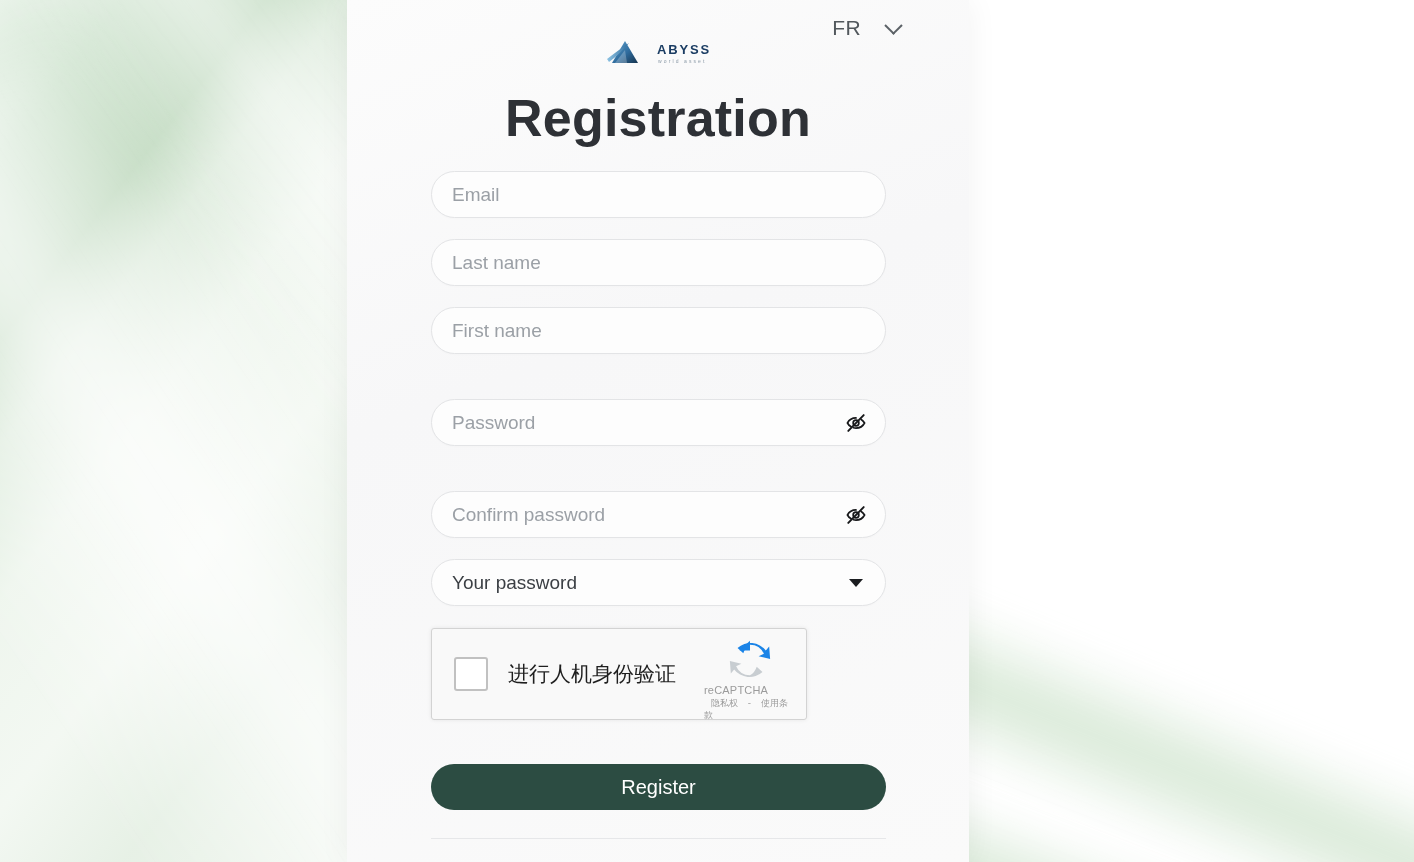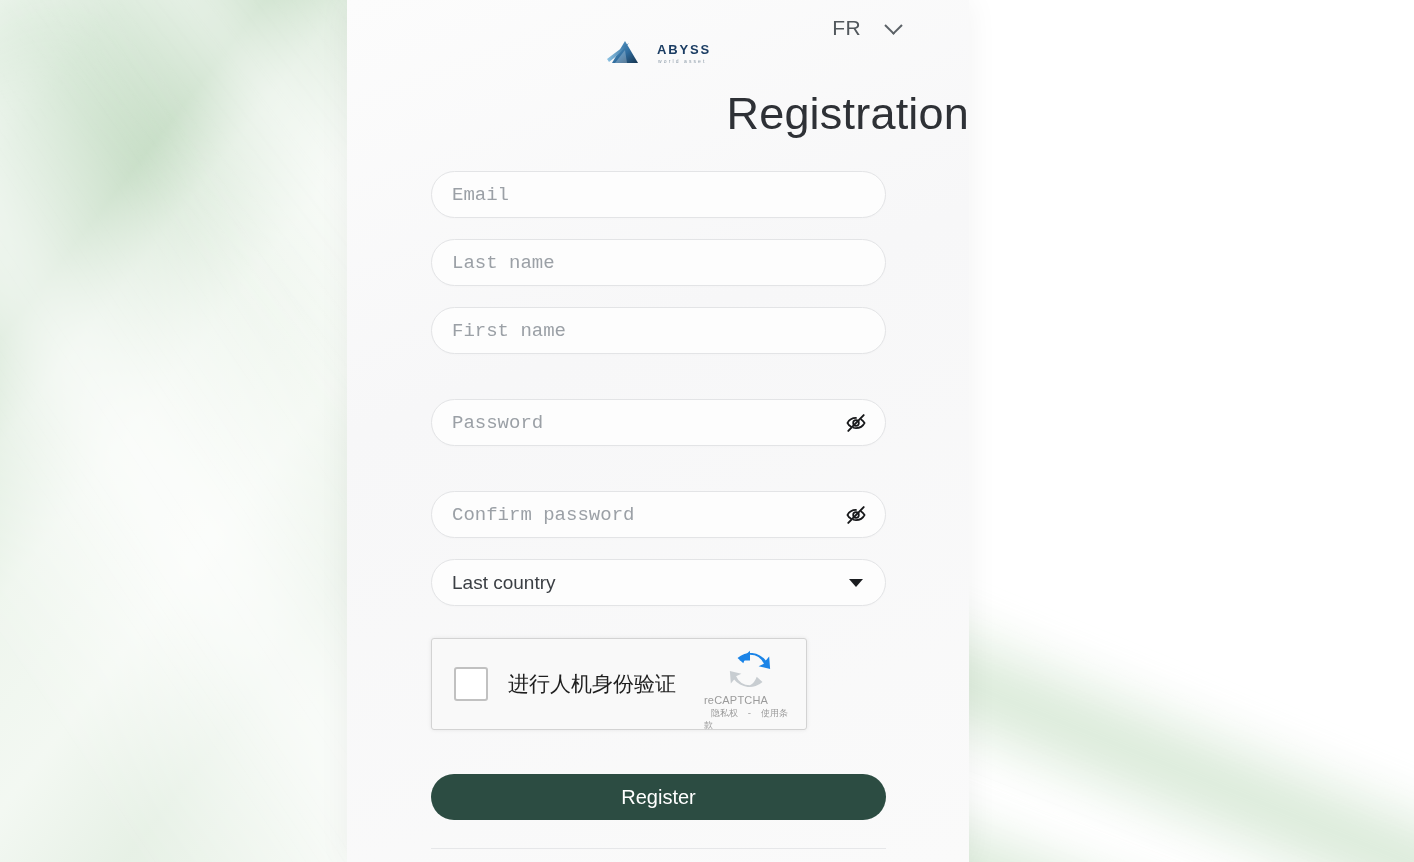--- a/index.html
+++ b/index.html
@@ -172,23 +172,23 @@
     letter-spacing: 2.1px;
     color: #8b9aa7;
     margin-top: 3px;
     margin-left: 1px;
   }
 
   
   #page-title {
     position: absolute;
     top: 88px; left: 0; right: 0;
-    text-align: right;
-    font-size: 45px;
-    font-weight: 400;
+    text-align: center;
+    font-size: 52px;
+    font-weight: 700;
     color: #2e3136;
     letter-spacing: 0.2px;
   }
 
   
   #form {
     position: absolute;
     top: 171px;
     left: 84px;
     width: 455px;
@@ -203,21 +203,21 @@
     display: flex;
     align-items: center;
     padding: 0 20px;
     box-shadow: 0 1px 2px rgba(0,0,0,0.015);
   }
   .field input {
     flex: 1;
     border: none;
     outline: none;
     background: transparent;
-    font-family: Liberation Mono, monospace;
+    font-family: Liberation Sans, sans-serif;
     font-size: 19px;
     color: #3b3f44;
     padding: 0;
   }
   .field input::placeholder {
     color: #9ba0a6;
     opacity: 1;
   }
   .field.with-icon { padding-right: 52px; margin-top: 45px; }
 
@@ -244,21 +244,21 @@
   .caret-down {
     width: 0; height: 0;
     border-left: 7px solid transparent;
     border-right: 7px solid transparent;
     border-top: 8px solid #1b1d20;
     margin-right: 2px;
   }
 
   
   #recaptcha {
-    margin-top: 32px;
+    margin-top: 22px;
     width: 376px;
     height: 92px;
     background: #f9f9f9;
     border: 1px solid #d3d3d3;
     border-radius: 3px;
     box-shadow: 0 0 4px rgba(0,0,0,0.08);
     display: flex;
     align-items: center;
     position: relative;
   }
@@ -411,21 +411,21 @@
         <svg width="22" height="22" viewBox="0 0 24 24">
           <path d="M12 6.5c-4.2 0-7.8 2.6-9.3 5.5 0.8 1.6 2.2 3.1 4 4.1" fill="none" stroke="#17181a" stroke-width="1.9" stroke-linecap="round"></path>
           <path d="M9.2 17.2c0.9 0.2 1.8 0.3 2.8 0.3 4.2 0 7.8-2.6 9.3-5.5-0.8-1.5-2-2.9-3.6-3.9" fill="none" stroke="#17181a" stroke-width="1.9" stroke-linecap="round"></path>
           <circle cx="12" cy="12" r="3.1" fill="none" stroke="#17181a" stroke-width="1.9"></circle>
           <line x1="3.6" y1="20.6" x2="20.4" y2="3.4" stroke="#17181a" stroke-width="2.1" stroke-linecap="round"></line>
         </svg>
       </span>
     </div>
 
     <div class="field select-field">
-      <span class="select-value">Last country</span>
+      <span class="select-value">Your password</span>
       <span class="caret-down"></span>
     </div>
 
 
     <div id="recaptcha">
       <div id="recaptcha-check"></div>
       <div id="recaptcha-label">进行人机身份验证</div>
       <div id="recaptcha-brand">
         <svg id="recaptcha-logo" viewBox="0 0 48 48">
           <path d="M24 8 A16 16 0 0 1 38.5 17.5 L33 20 L45 23 L44 10 L40.5 14.2 A20 20 0 0 0 11 11.5 L17 17 A16 16 0 0 1 24 8 Z" fill="#1b84e7"></path>

